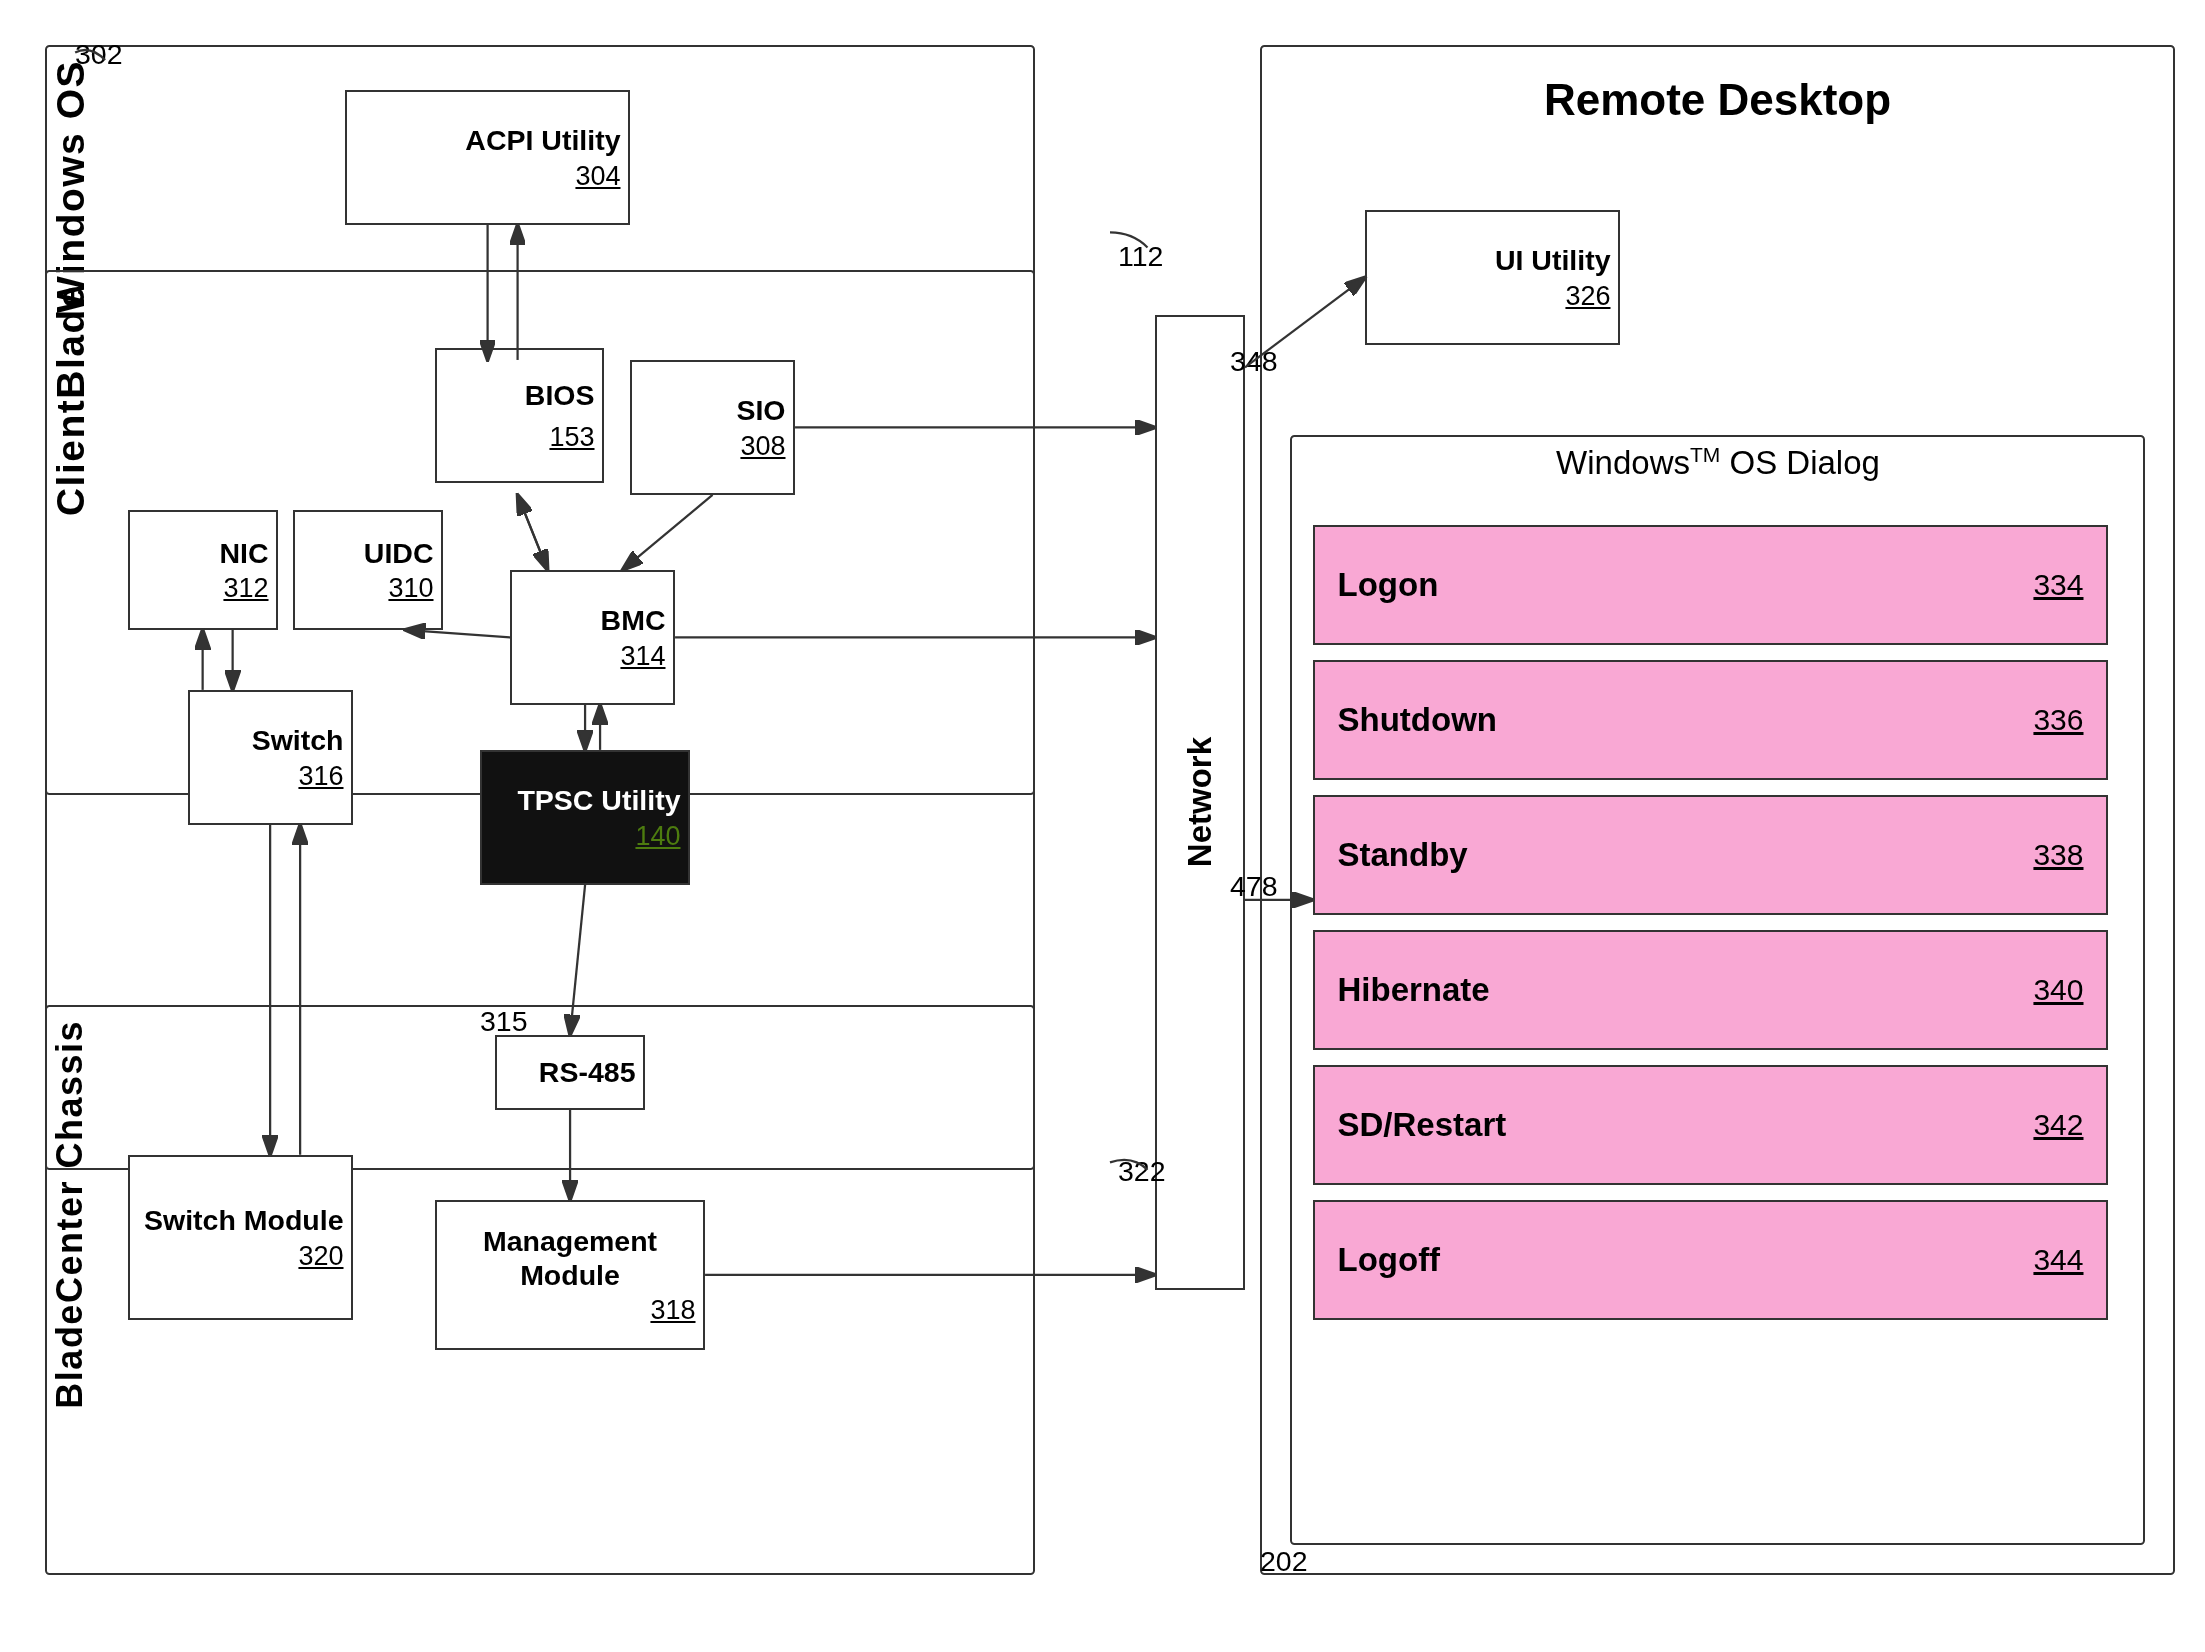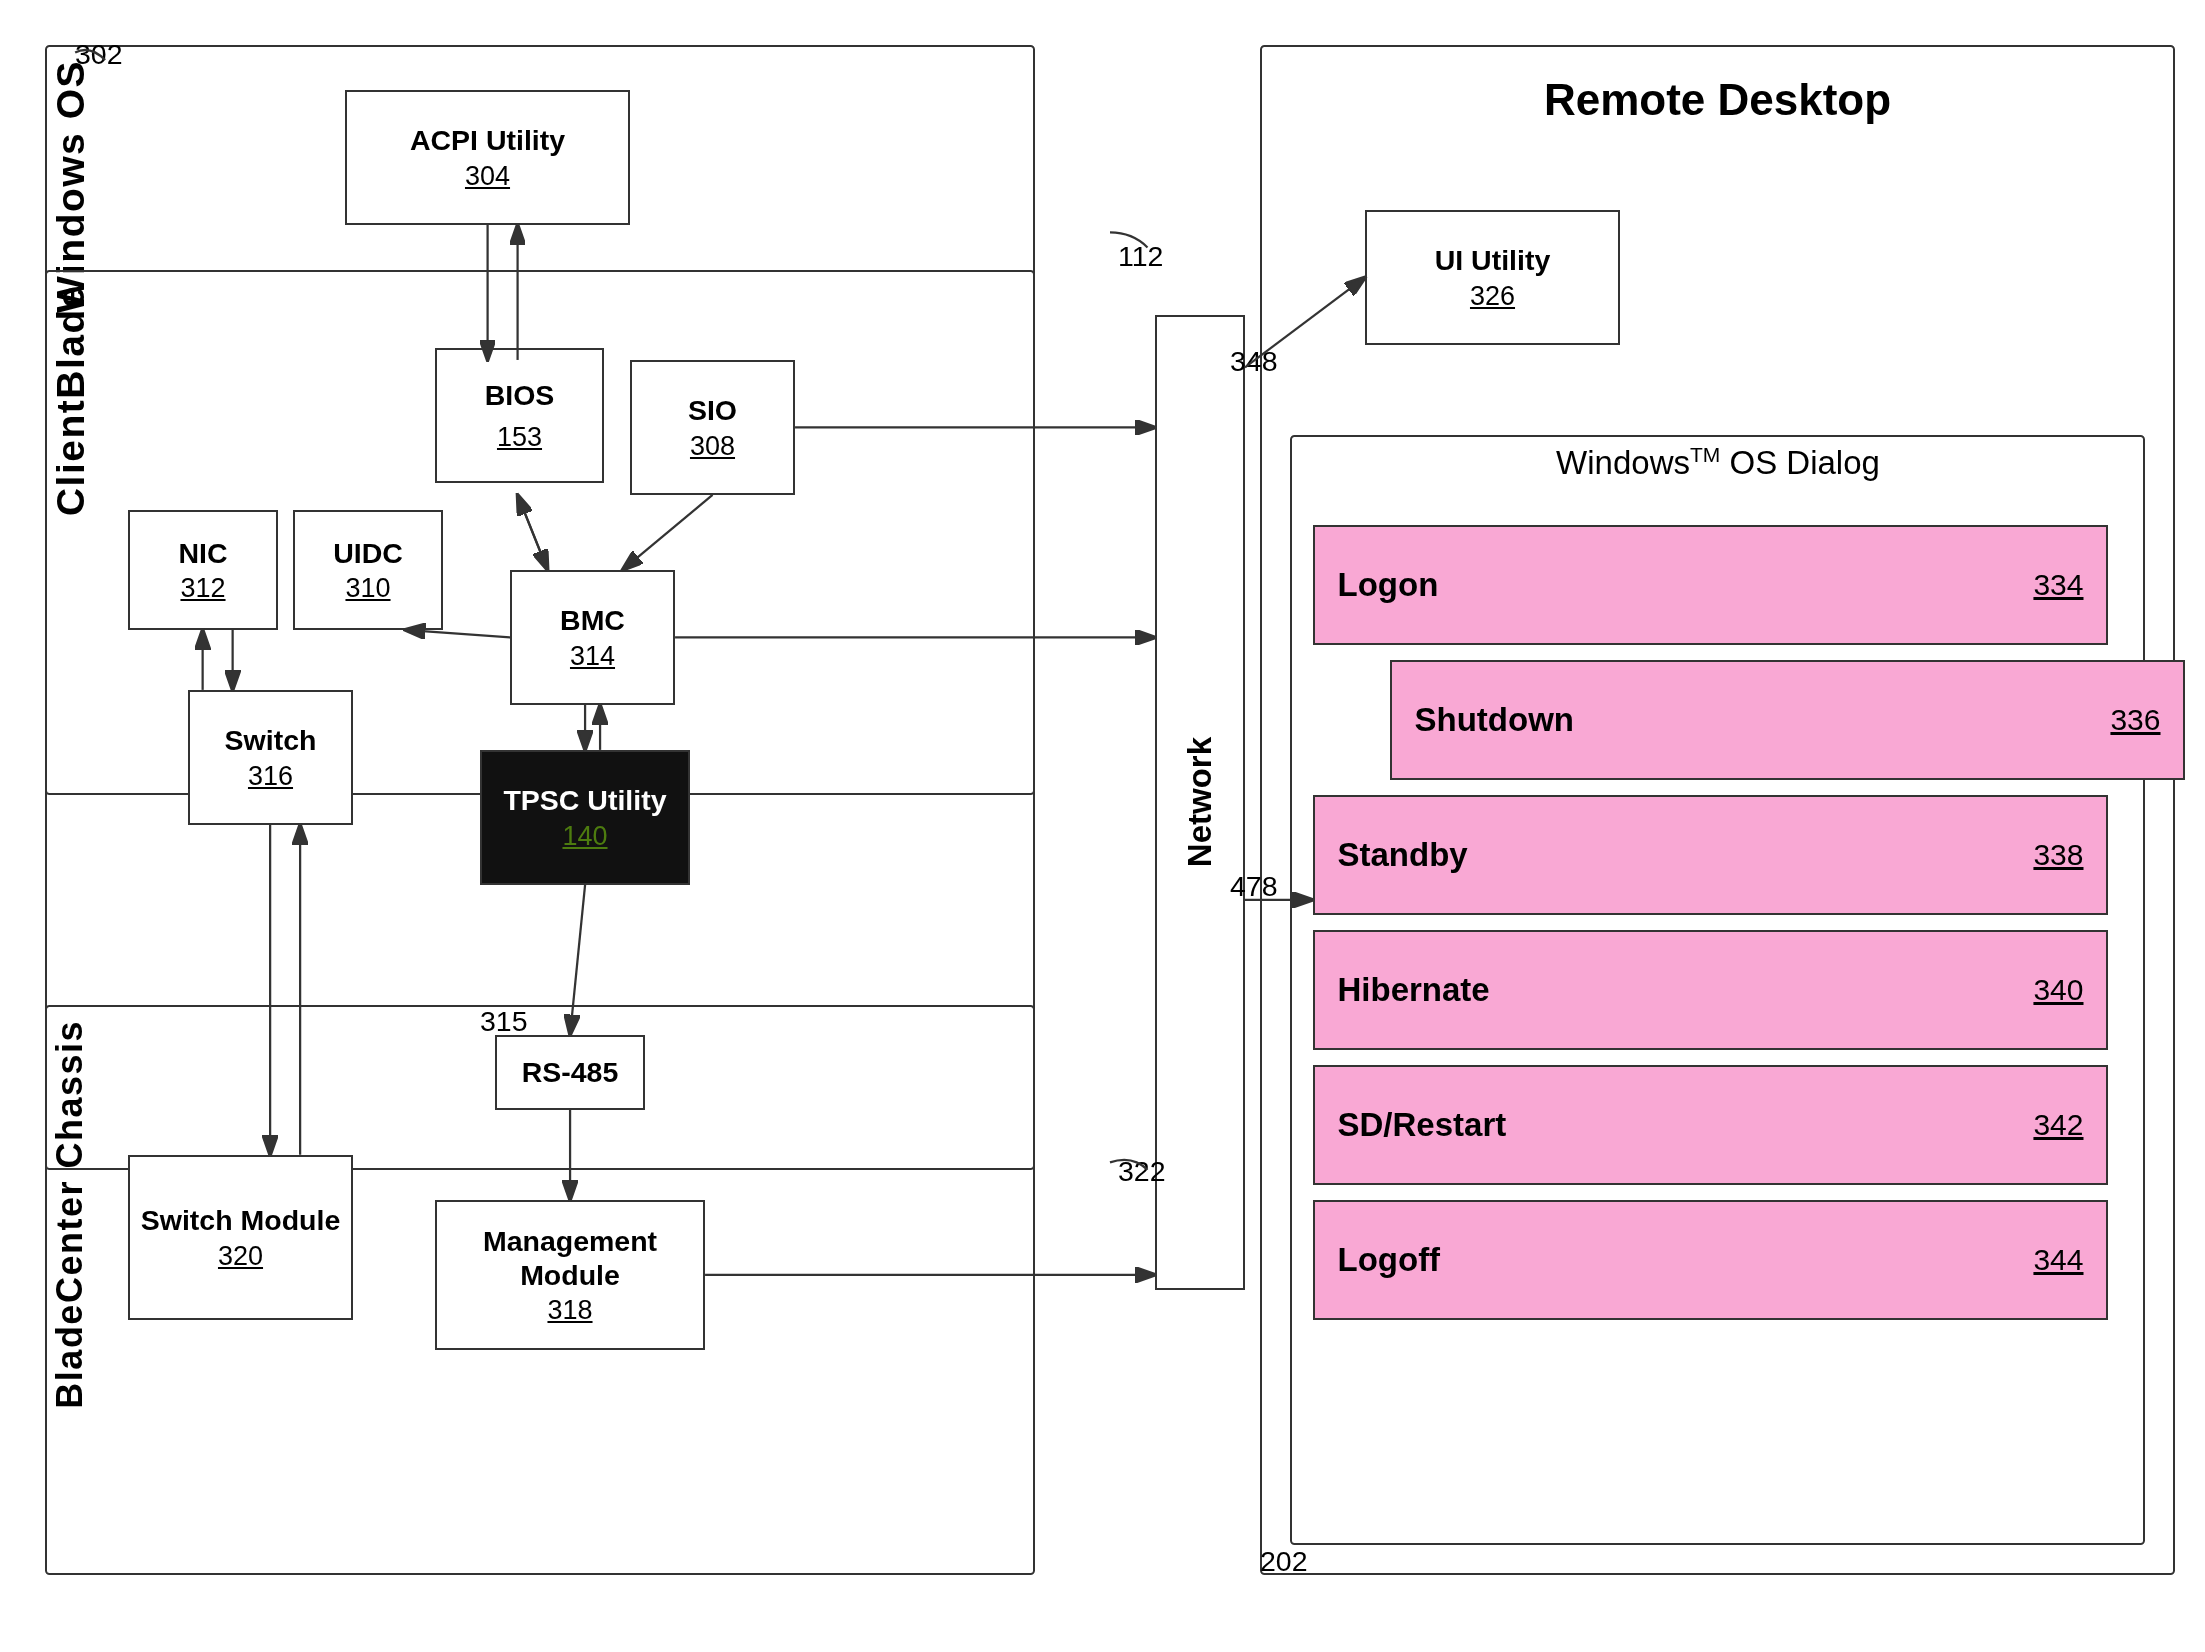--- a/index.html
+++ b/index.html
@@ -117,21 +117,21 @@
       font-size: 21px;
     }
 
     
     .component-box {
       position: absolute;
       border: 2.3px solid #333;
       background: #fff;
       display: flex;
       flex-direction: column;
-      align-items: center;
+      align-items: flex-end;
       justify-content: center;
       padding: 7.5px;
     }
     .component-box.dark {
       background: #111;
       color: #fff;
     }
     .component-label {
       font-size: 28.5px;
       font-weight: bold;
@@ -274,21 +274,21 @@
 <div class="component-box" style="top:210px; left:1365px; width:255px; height:135px;">
   <div class="component-label">UI Utility</div>
   <div class="component-id">326</div>
 </div>
 
 <div class="dialog-btn" style="top:525px; left:1313px; width:795px; height:120px;">
   <span class="dialog-btn-label">Logon</span>
   <span class="dialog-btn-id">334</span>
 </div>
 
-<div class="dialog-btn" style="top:660px; left:1390px; width:795px; height:120px;">
+<div class="dialog-btn" style="top:660px; left:1313px; width:795px; height:120px;">
   <span class="dialog-btn-label">Shutdown</span>
   <span class="dialog-btn-id">336</span>
 </div>
 
 <div class="dialog-btn" style="top:795px; left:1313px; width:795px; height:120px;">
   <span class="dialog-btn-label">Standby</span>
   <span class="dialog-btn-id">338</span>
 </div>
 
 <div class="dialog-btn" style="top:930px; left:1313px; width:795px; height:120px;">

